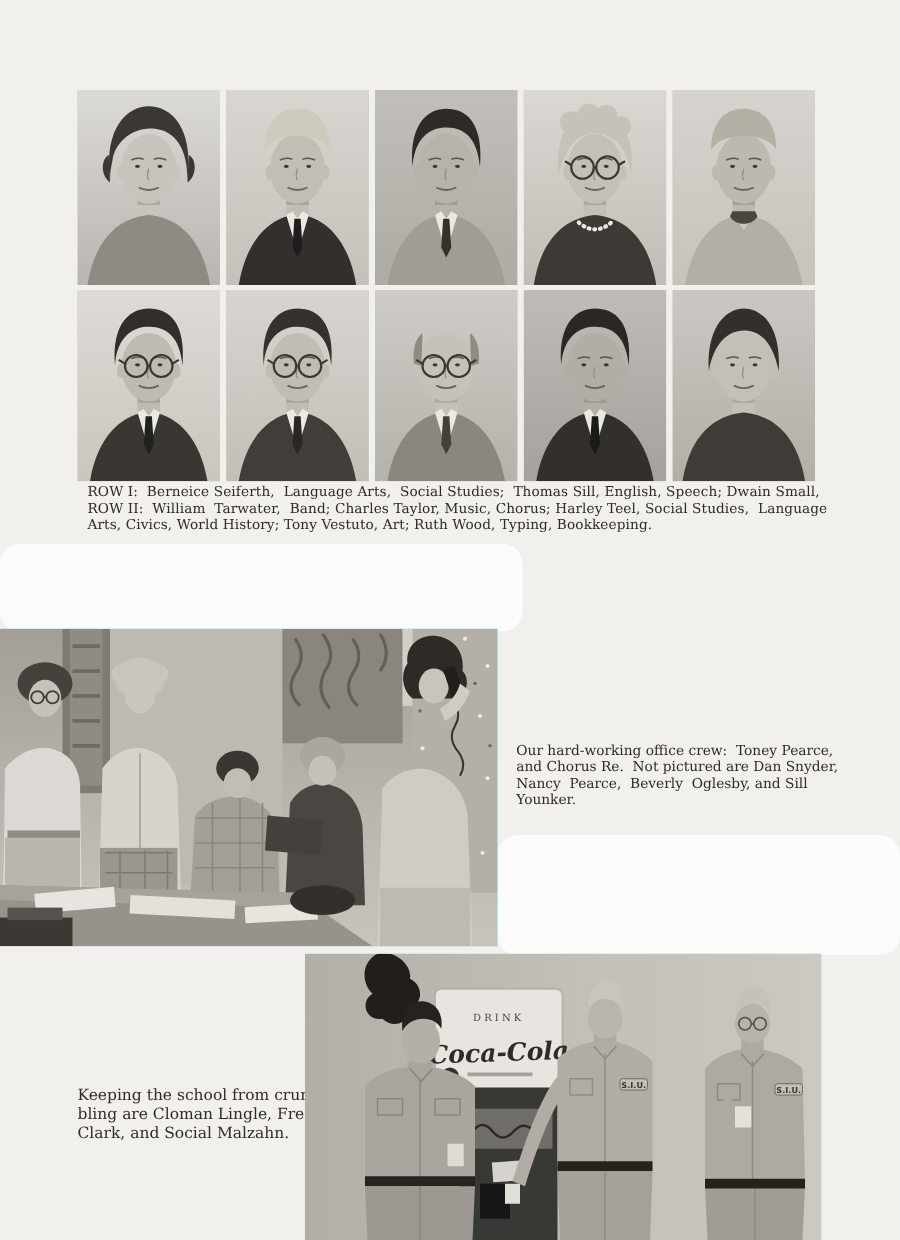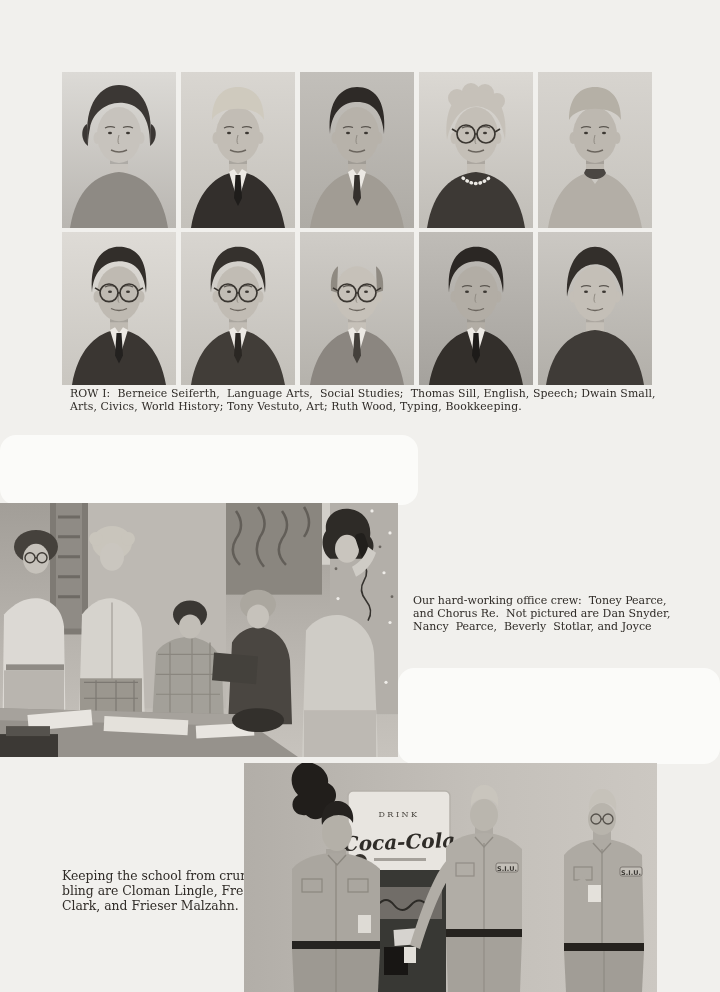--- a/index.html
+++ b/index.html
@@ -307,20 +307,21 @@
     <path d="M57,63 q-2,7 0,9" stroke="#8f8a82" stroke-width="1" fill="none"></path>
     <path d="M49,78 q8,4 16,0" stroke="#6b655e" stroke-width="1.4" fill="none"></path>
     <path d="M29,66 C27,30 43,15 57,15 C72,15 87,30 85,66 C80,42 70,33 57,33 C44,33 33,44 29,66 Z" fill="#332f2b"></path>
 
   </svg>
       </div>
     </div>
 
   <div id="faculty-caption" class="caption">
       <div class="cap-line">ROW I:  Berneice Seiferth,  Language Arts,  Social Studies;  Thomas Sill, English, Speech; Dwain Small,</div>
+      <div class="cap-line">ROW II:  William  Tarwater,  Band; Charles Taylor, Music, Chorus; Harley Teel, Social Studies,  Language</div>
       <div class="cap-line">Arts, Civics, World History; Tony Vestuto, Art; Ruth Wood, Typing, Bookkeeping.</div>
     </div>
 
   <div id="office-photo" class="photo-block">
     <svg viewBox="0 0 398 255" preserveAspectRatio="none">
       <defs>
         <linearGradient id="ow" x1="0" y1="0" x2="0" y2="1">
           <stop offset="0" stop-color="#a29e98"></stop>
             <stop offset="0.6" stop-color="#bab6b0"></stop>
             <stop offset="1" stop-color="#c7c3bd"></stop>
@@ -415,27 +416,28 @@
         <ellipse cx="258" cy="218" rx="26" ry="12" fill="#33302c"></ellipse>
         <rect x="0" y="232" width="58" height="23" fill="#3c3935"></rect>
         <rect x="6" y="224" width="44" height="10" fill="#55524d"></rect>
       </g>
     </svg>
   </div>
 
   <div id="office-caption" class="caption">
       <div class="cap-line">Our hard-working office crew:  Toney Pearce,</div>
       <div class="cap-line">and Chorus Re.  Not pictured are Dan Snyder,</div>
-      <div class="cap-line">Nancy  Pearce,  Beverly  Stotlar, and Joyce</div>
+      <div class="cap-line">Nancy  Pearce,  Beverly  Oglesby, and Sill</div>
+      <div class="cap-line">Younker.</div>
     </div>
 
   <div id="custodian-caption" class="caption">
       <div class="cap-line">Keeping the school from crum-</div>
       <div class="cap-line">bling are Cloman Lingle, Fred</div>
-      <div class="cap-line">Clark, and Frieser Malzahn.</div>
+      <div class="cap-line">Clark, and Social Malzahn.</div>
     </div>
 
   <div id="coke-photo" class="photo-block">
     <svg viewBox="0 0 413 229" preserveAspectRatio="none">
       <defs>
         <linearGradient id="ckwall" x1="0" y1="0" x2="1" y2="0">
           <stop offset="0" stop-color="#b2aea8"></stop>
             <stop offset="0.55" stop-color="#c3bfb9"></stop>
             <stop offset="1" stop-color="#ccc8c2"></stop>
         </linearGradient>

